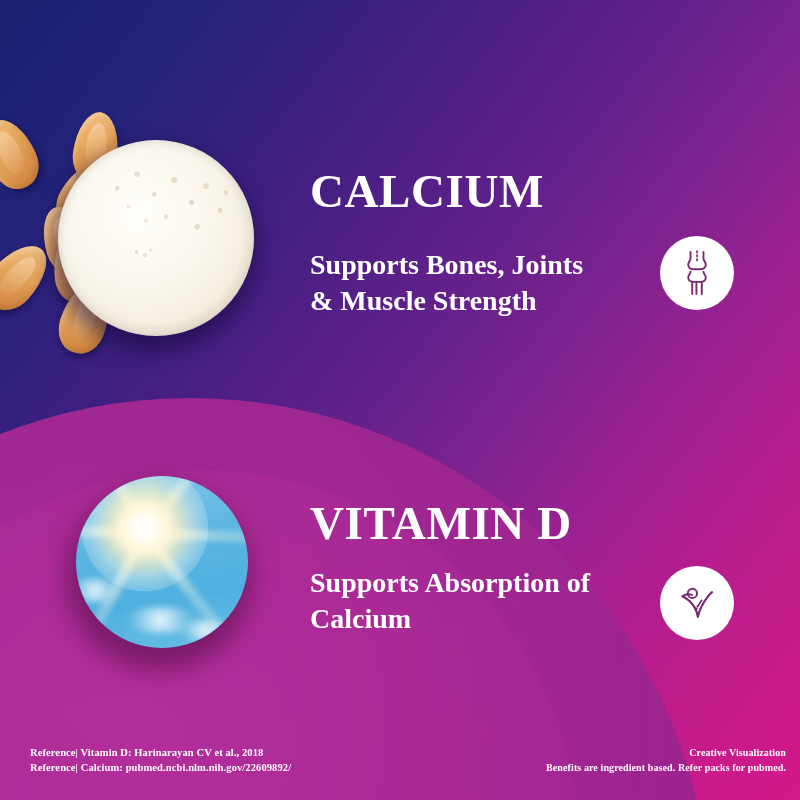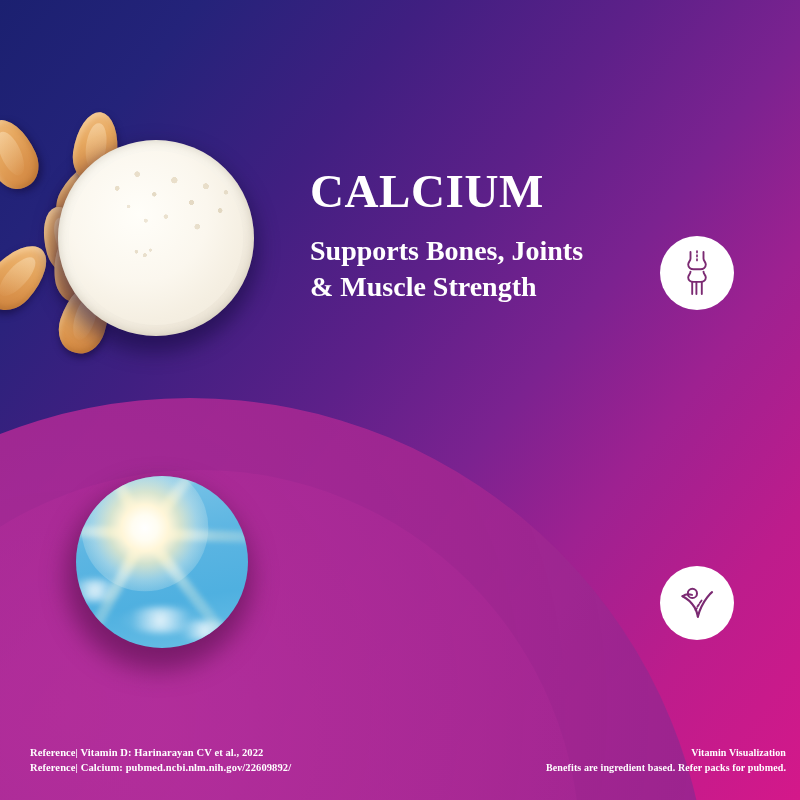--- a/index.html
+++ b/index.html
@@ -310,48 +310,53 @@
       <div class="sun-ray" style="transform:rotate(52deg);"></div>
       <div class="sun-ray" style="transform:rotate(118deg);"></div>
       <div class="sun-ray" style="transform:rotate(-52deg);"></div>
       <div class="sun-ray" style="transform:rotate(-118deg);"></div>
       <div class="sun-glow"></div>
     </div>
   </div>
 
   <div class="block" style="left:310px; top:168px; width:360px;">
     <h1 class="headline">CALCIUM</h1>
-    <p class="subline" style="margin-top:18px;">Supports Bones, Joints
+    <p class="subline" style="margin-top:32px;">Supports Bones, Joints
 &amp; Muscle Strength</p>
   </div>
 
   <div class="badge" style="left:660px; top:236px;">
     <svg width="40" height="46" viewBox="0 0 40 46" fill="none">
       <path d="M13.5 2 V8.5 C13.5 11.2 11.2 11.6 11.2 14.6 C11.2 17.3 13.6 19.2 16.6 19.2 H23.4 C26.4 19.2 28.8 17.3 28.8 14.6 C28.8 11.6 26.5 11.2 26.5 8.5 V2" stroke="#7b2a72" stroke-width="1.9" stroke-linecap="round" stroke-linejoin="round"></path>
       <path d="M13.5 21.6 C13.5 24.4 11.2 24.9 11.2 27.6 C11.2 30.2 13.5 31.9 16.4 31.9 H23.6 C26.5 31.9 28.8 30.2 28.8 27.6 C28.8 24.9 26.5 24.4 26.5 21.6" stroke="#7b2a72" stroke-width="1.9" stroke-linecap="round" stroke-linejoin="round"></path>
       <path d="M15.2 31.9 V44" stroke="#7b2a72" stroke-width="1.9" stroke-linecap="round"></path>
       <path d="M24.8 31.9 V44" stroke="#7b2a72" stroke-width="1.9" stroke-linecap="round"></path>
       <path d="M19.4 31.9 V44" stroke="#7b2a72" stroke-width="1.9" stroke-linecap="round"></path>
       <path d="M20 1 V10.5" stroke="#7b2a72" stroke-width="1.7" stroke-linecap="round" stroke-dasharray="1.6 2.4"></path>
     </svg>
   </div>
 
+  <div class="block" style="left:310px; top:500px; width:360px;">
+    <h1 class="headline">VITAMIN D</h1>
+    <p class="subline" style="margin-top:18px;">Supports Absorption of
+Calcium</p>
+  </div>
 
   <div class="badge" style="left:660px; top:566px;">
     <svg width="44" height="44" viewBox="0 0 44 44" fill="none">
       <circle cx="17.4" cy="12.4" r="4.6" stroke="#7b2a72" stroke-width="2"></circle>
       <path d="M7.5 15.2 C10.5 16.6 15.6 20 19.6 26.4 C21.4 29.4 22.4 32.6 22.9 35.6" stroke="#7b2a72" stroke-width="2.2" stroke-linecap="round"></path>
       <path d="M22.9 35.6 C24.2 30.4 27.4 22.6 32.2 16.4 C34.2 13.8 36 12 37 11.2" stroke="#7b2a72" stroke-width="2.2" stroke-linecap="round"></path>
       <path d="M7.5 15.2 C9.8 13.4 13.6 12.6 17 13.9" stroke="#7b2a72" stroke-width="2" stroke-linecap="round"></path>
       <path d="M24.8 22 L26.6 19.4" stroke="#7b2a72" stroke-width="1.8" stroke-linecap="round"></path>
       <path d="M22.4 25.6 L24 23.4" stroke="#7b2a72" stroke-width="1.8" stroke-linecap="round"></path>
       <path d="M20.6 29 L21.9 27.2" stroke="#7b2a72" stroke-width="1.8" stroke-linecap="round"></path>
     </svg>
   </div>
 
-  <div class="ref">Reference| Vitamin D: Harinarayan CV et al., 2022
+  <div class="ref">Reference| Vitamin D: Harinarayan CV et al., 2018
 Reference| Calcium: pubmed.ncbi.nlm.nih.gov/22609892/</div>
   <div class="disc">
-    <div>Vitamin Visualization</div>
+    <div>Creative Visualization</div>
     <div>Benefits are ingredient based. Refer packs for pubmed.</div>
   </div>
 
 </div>
 
 </body></html>

